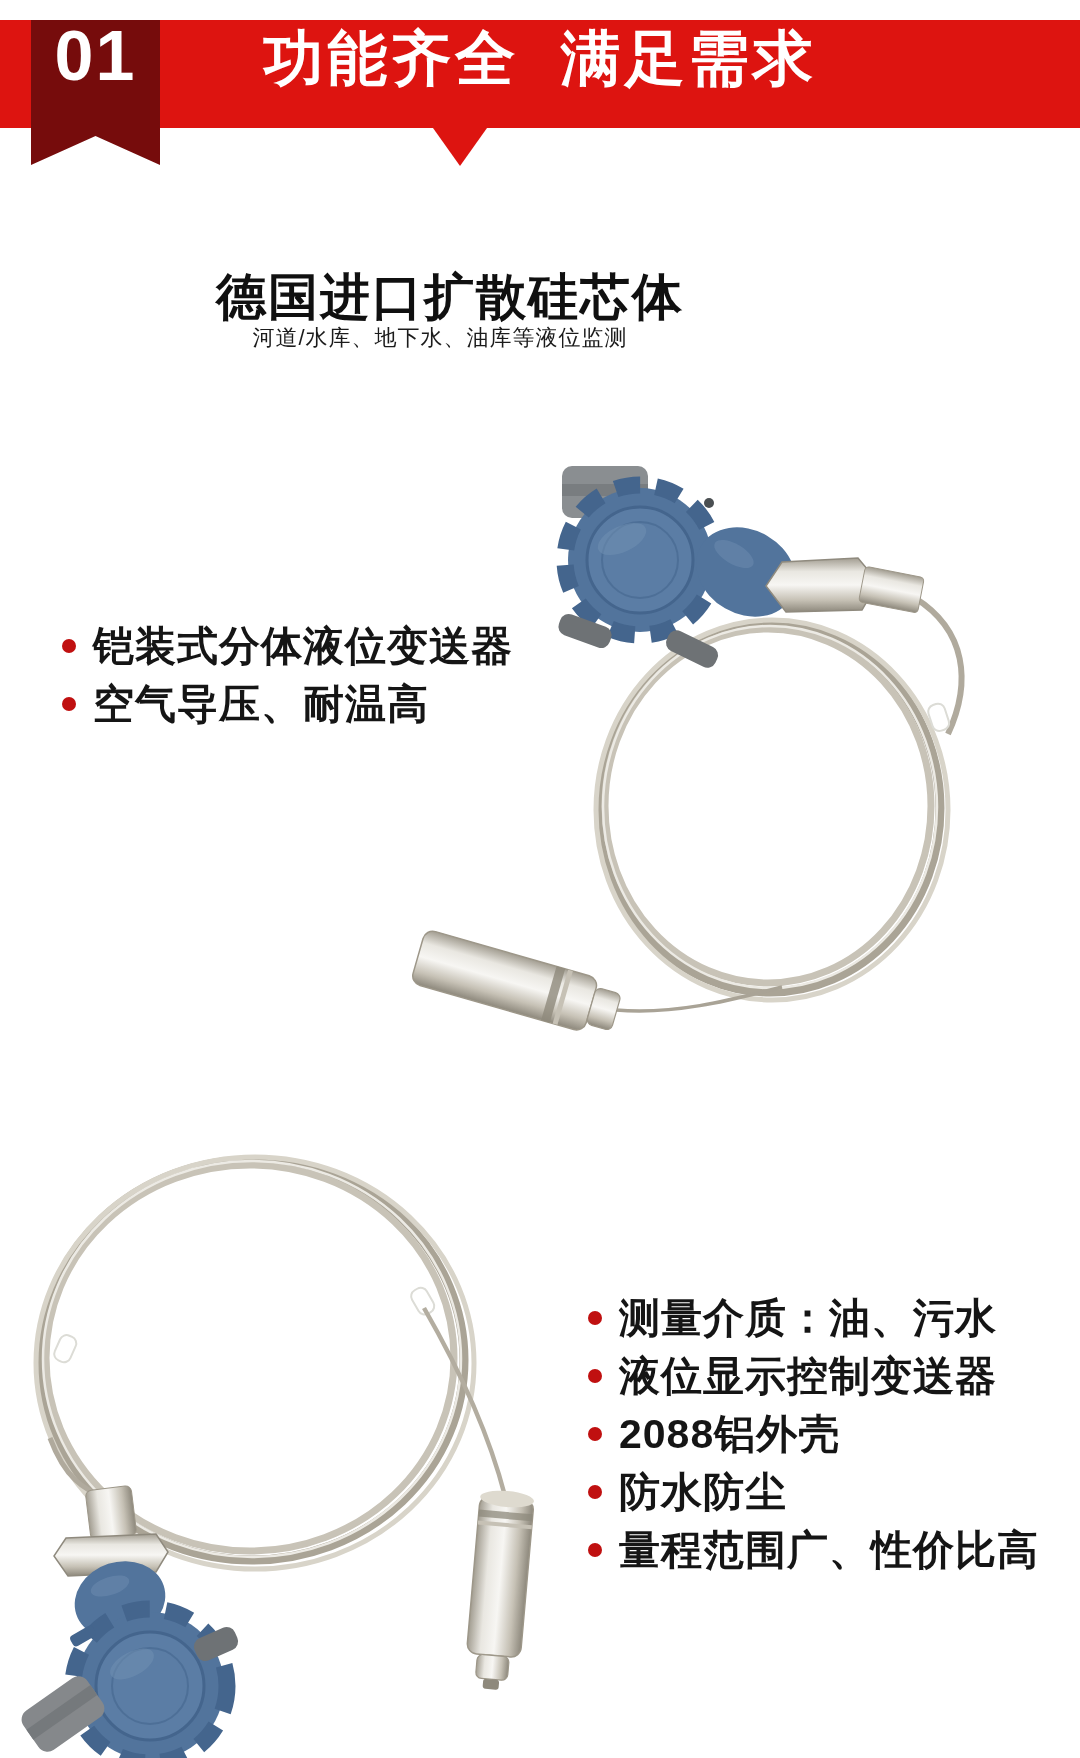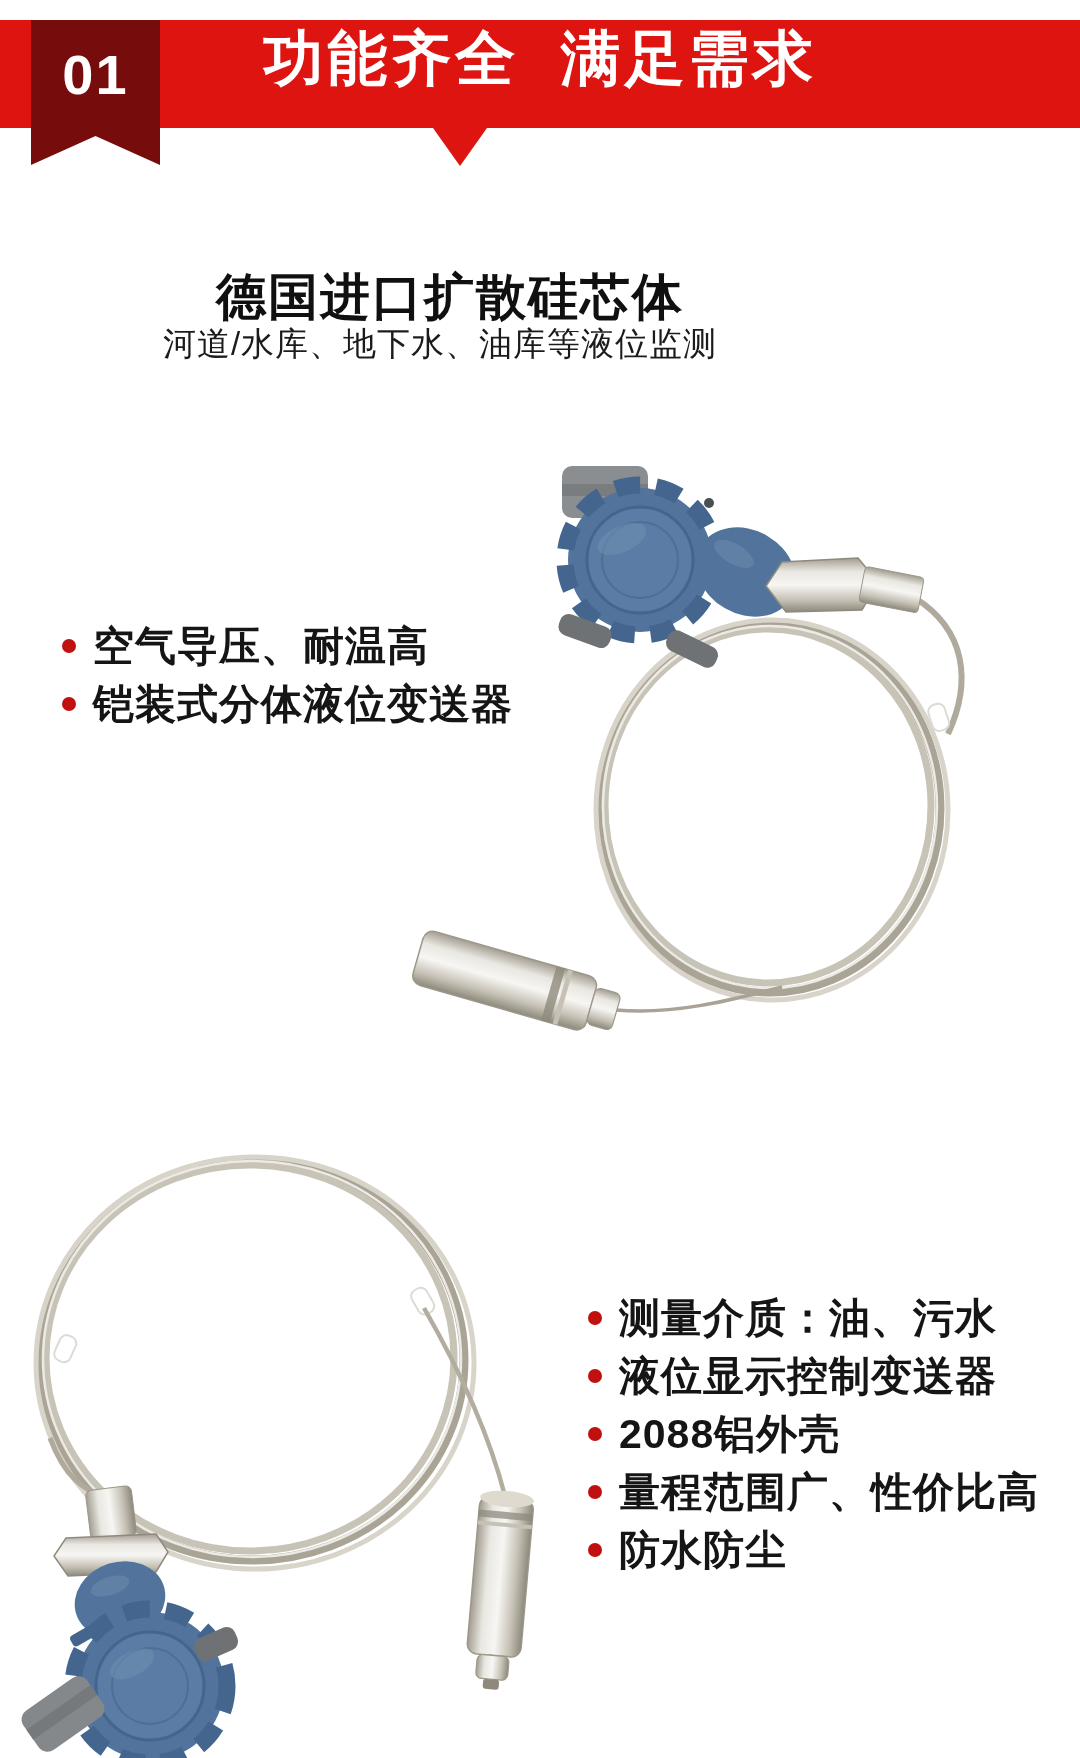--- a/index.html
+++ b/index.html
@@ -19,27 +19,27 @@
   .banner-tail{position:absolute;left:433px;top:128px;width:0;height:0;
     border-left:27px solid transparent;border-right:27px solid transparent;
     border-top:38px solid var(--banner-red);}
   .banner-title{position:absolute;left:160px;top:20px;width:760px;height:78px;
     display:flex;align-items:center;justify-content:center;
     font-size:60px;font-weight:800;color:#fff;letter-spacing:4px;white-space:pre;}
   .ribbon{position:absolute;left:31px;top:20px;width:129px;height:145px;
     background:var(--badge-dark-red);
     clip-path:polygon(0 0,100% 0,100% 100%,50% 80%,0 100%);
     display:flex;justify-content:center;align-items:flex-start;}
-  .ribbon .num{font-weight:700;font-size:56px;line-height:1.04;color:#fff;letter-spacing:2px;margin-top:26px;}
+  .ribbon .num{font-weight:700;font-size:70px;line-height:1.04;color:#fff;letter-spacing:2px;}
 
   
   .intro-title{position:absolute;left:0;top:230px;width:900px;text-align:center;
     font-size:50px;font-weight:800;color:#101010;letter-spacing:2px;}
-  .intro-sub{position:absolute;left:0;top:289px;width:880px;text-align:center;
-    font-size:33px;font-weight:400;color:#1b1b1b;letter-spacing:1px;}
+  .intro-sub{position:absolute;left:0;top:301px;width:880px;text-align:center;
+    font-size:22px;font-weight:400;color:#1b1b1b;letter-spacing:1px;}
 
   
   .features{position:absolute;list-style:none;margin:0;padding:0;}
   .features li{display:flex;align-items:center;height:58px;
     font-size:41px;font-weight:600;color:var(--text-black);
     letter-spacing:1px;white-space:nowrap;}
   .dot{width:14px;height:14px;border-radius:50%;background:var(--bullet-red);
     margin-right:17px;flex:none;}
   .features-1{left:62px;top:617px;}
   .features-2{left:588px;top:1289px;}
@@ -64,25 +64,25 @@
 
   <section>
     <h1 class="intro-title">德国进口扩散硅芯体</h1>
     <p class="intro-sub">河道/水库、地下水、油库等液位监测</p>
   </section>
 
   <section>
     <ul class="features features-1">
       <li>
           <span class="dot"></span>
+          <span>铠装式分体液位变送器</span>
+        </li>
+      <li>
+          <span class="dot"></span>
           <span>空气导压、耐温高</span>
-        </li>
-      <li>
-          <span class="dot"></span>
-          <span>铠装式分体液位变送器</span>
         </li>
     </ul>
 
     <svg class="img1" width="560" height="600" viewBox="0 0 560 600">
       <defs>
         <linearGradient id="steelV" x1="0" y1="0" x2="0" y2="1">
           <stop offset="0" stop-color="#a29d91"></stop>
           <stop offset="0.25" stop-color="#e9e7e1"></stop>
           <stop offset="0.5" stop-color="#f7f6f3"></stop>
           <stop offset="0.78" stop-color="#c6c1b5"></stop>
@@ -185,22 +185,22 @@
       <li>
           <span class="dot"></span>
           <span>液位显示控制变送器</span>
         </li>
       <li>
           <span class="dot"></span>
           <span>2088铝外壳</span>
         </li>
       <li>
           <span class="dot"></span>
+          <span>防水防尘</span>
+        </li>
+      <li>
+          <span class="dot"></span>
           <span>量程范围广、性价比高</span>
-        </li>
-      <li>
-          <span class="dot"></span>
-          <span>防水防尘</span>
         </li>
     </ul>
   </section>
 
 </div>
 
 </body></html>

